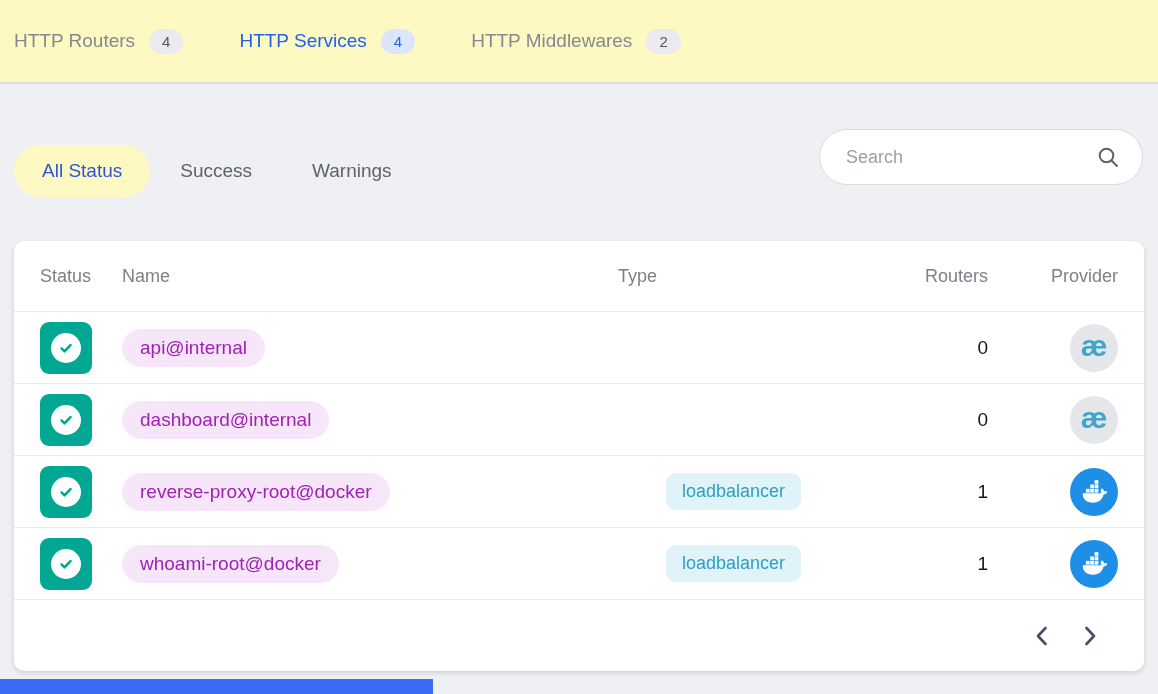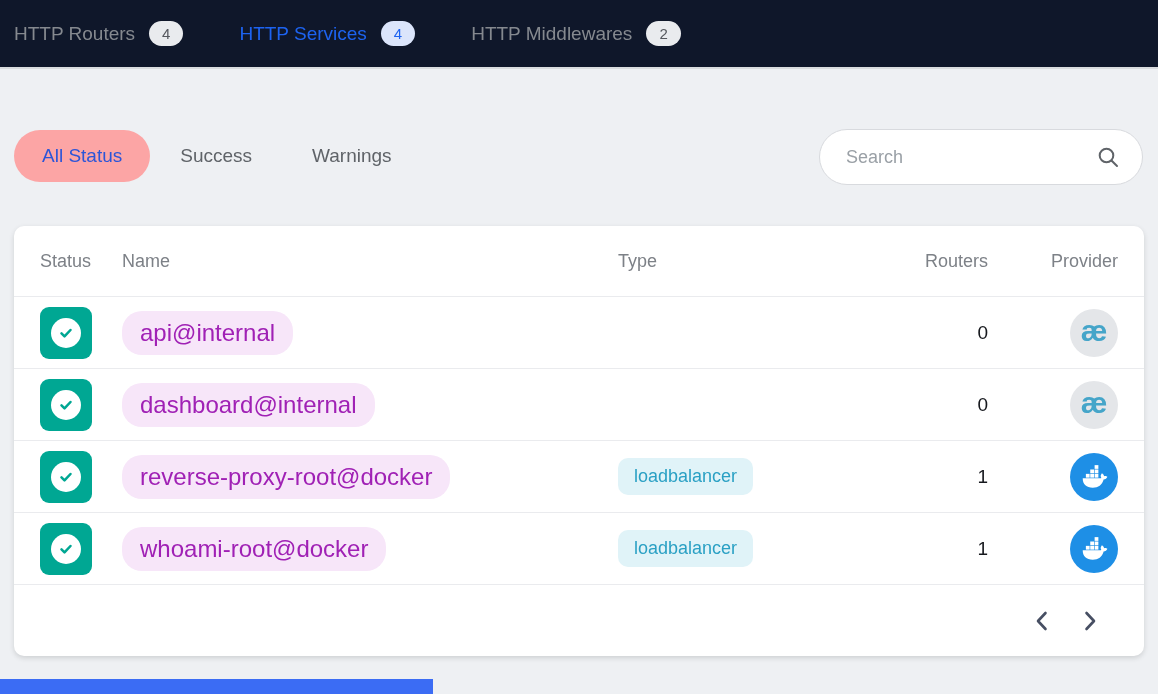--- a/index.html
+++ b/index.html
@@ -6,43 +6,43 @@
   html,body { width: 1158px; height: 694px; }
   body {
     background: #eef0f3;
     font-family: "Liberation Sans", sans-serif;
     position: relative;
     overflow: hidden;
     color: #303338;
   }
   
   .topnav {
-    height: 69px;
-    background: #0f172a;
+    height: 84px;
+    background: #fef9c3;
     border-bottom: 2px solid #d9dbde;
     display: flex;
     align-items: center;
     padding: 0 14px;
   }
   .tab { display: flex; align-items: center; margin-right: 56px; font-size: 19px; color: #85898f; cursor: pointer; }
   .tab .count {
     margin-left: 14px; background: #e9ebee; color: #55585e;
     border-radius: 16px; padding: 5px 13px; font-size: 15px; line-height: 1;
   }
   .tab.active { color: #1d63f0; }
   .tab.active .count { background: #dbe5fb; color: #1d63f0; }
 
   
   .content { padding: 0 14px; }
   .filter-row { margin-top: 61px; display: flex; align-items: center; }
   .filter-pill {
     height: 52px; display: flex; align-items: center; padding: 0 30px;
     font-size: 19px; color: #5f6368; border-radius: 26px; cursor: pointer;
   }
-  .filter-pill.active { background: #fca5a5; color: #2c55d8; padding: 0 28px; text-align: right; }
+  .filter-pill.active { background: #fef9c3; color: #2c55d8; padding: 0 28px; text-align: right; }
   .searchbox {
     position: absolute; top: 129px; right: 15px;
     width: 324px; height: 56px;
     background: #fff; border: 1px solid #d8dade; border-radius: 28px;
     display: flex; align-items: center; padding: 0 22px 0 26px;
   }
   .searchbox input {
     border: none; outline: none; flex: 1; font-size: 18px;
     font-family: "Liberation Sans", sans-serif; color: #a16207; background: transparent;
   }
@@ -66,25 +66,25 @@
   .status-badge {
     width: 52px; height: 52px; border-radius: 9px; background: #00a793;
     display: flex; align-items: center; justify-content: center;
   }
   .status-inner {
     width: 30px; height: 30px; border-radius: 50%; background: #fff;
     display: flex; align-items: center; justify-content: center;
   }
   .name-pill {
     display: inline-block; background: #f7e6f9; color: #a021b5;
-    font-size: 24px; padding: 8px 18px; border-radius: 20px;
+    font-size: 19px; padding: 8px 18px; border-radius: 20px;
   }
   .type-pill {
     display: inline-block; background: #e0f3f8; color: #2aa0c4;
-    font-size: 18px; padding: 8px 16px; border-radius: 10px;
+    font-size: 18px; padding: 8px 16px; border-radius: 10px; margin-left: 48px;
   }
   .col-servers { text-align: right; font-size: 19px; color: #16181d; }
   .col-provider { display: flex; justify-content: flex-end; }
   .provider-circle {
     width: 48px; height: 48px; border-radius: 50%;
     display: flex; align-items: center; justify-content: center;
   }
   .provider-internal { background: #e4e6e9; color: #45a5c9; font-size: 30px; font-weight: 700; line-height: 1; padding-bottom: 4px; }
   .provider-docker { background: #1e8fe6; }
 

